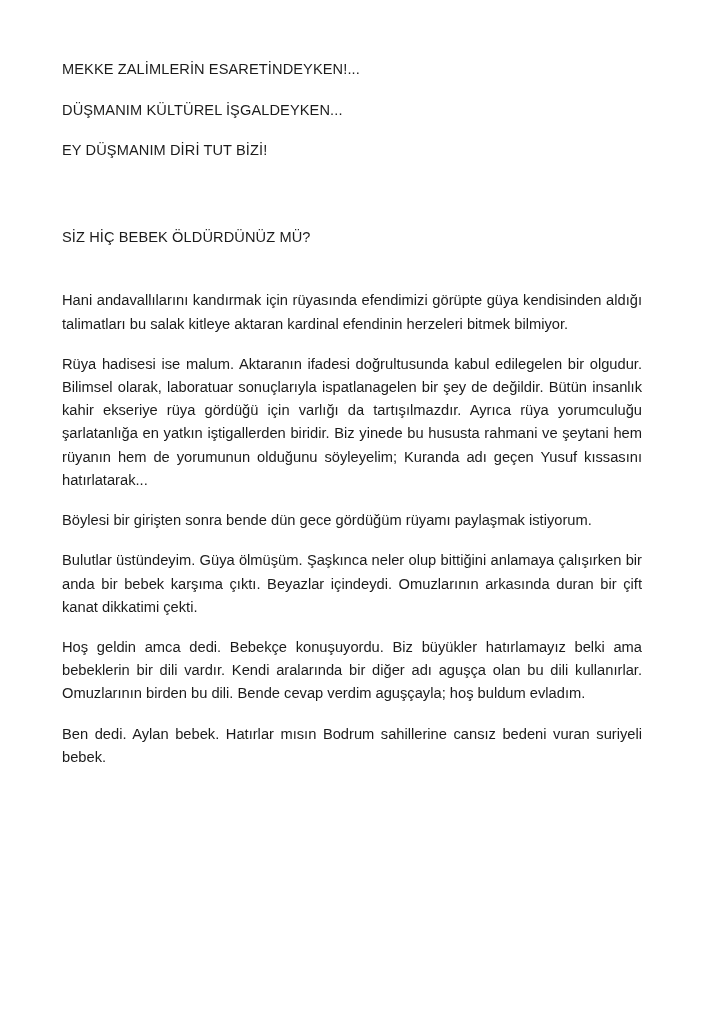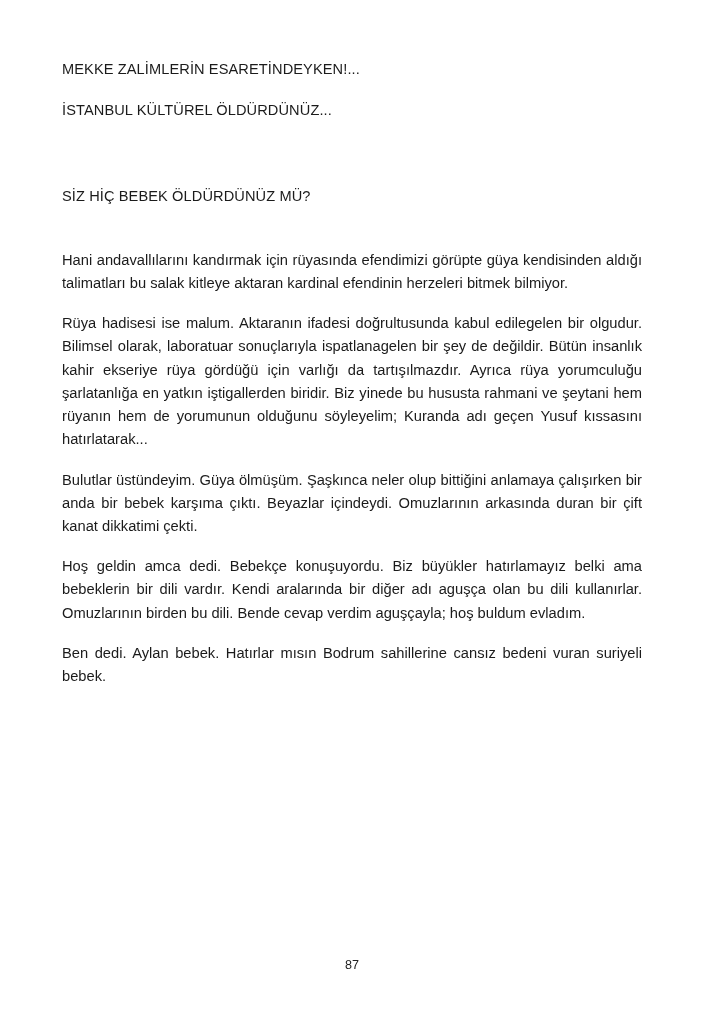--- a/index.html
+++ b/index.html
@@ -68,30 +68,31 @@
     color: #222222;
   }
 </style>
 </head>
 <body>
 
 <div class="page">
 
   <div class="heading-block">
     <div class="heading-line">MEKKE ZALİMLERİN ESARETİNDEYKEN!...</div>
-    <div class="heading-line">İSTANBUL KÜLTÜREL ÖLDÜRDÜNÜZ...</div>
+    <div class="heading-line">DÜŞMANIM KÜLTÜREL İŞGALDEYKEN...</div>
+    <div class="heading-line">EY DÜŞMANIM DİRİ TUT BİZİ!</div>
   </div>
 
   <div class="heading-gap"></div>
 
   <div class="question-line">SİZ HİÇ BEBEK ÖLDÜRDÜNÜZ MÜ?</div>
 
   <div class="body-block">
     <p class="para">Hani andavallılarını kandırmak için rüyasında efendimizi görüpte güya kendisinden aldığı talimatları bu salak kitleye aktaran kardinal efendinin herzeleri bitmek bilmiyor.</p>
     <p class="para">Rüya hadisesi ise malum. Aktaranın ifadesi doğrultusunda kabul edilegelen bir olgudur. Bilimsel olarak, laboratuar sonuçlarıyla ispatlanagelen bir şey de değildir. Bütün insanlık kahir ekseriye rüya gördüğü için varlığı da tartışılmazdır. Ayrıca rüya yorumculuğu şarlatanlığa en yatkın iştigallerden biridir. Biz yinede bu hususta rahmani ve şeytani hem rüyanın hem de yorumunun olduğunu söyleyelim; Kuranda adı geçen Yusuf kıssasını hatırlatarak...</p>
+    <p class="para">Böylesi bir girişten sonra bende dün gece gördüğüm rüyamı paylaşmak istiyorum.</p>
     <p class="para">Bulutlar üstündeyim. Güya ölmüşüm. Şaşkınca neler olup bittiğini anlamaya çalışırken bir anda bir bebek karşıma çıktı. Beyazlar içindeydi. Omuzlarının arkasında duran bir çift kanat dikkatimi çekti.</p>
     <p class="para">Hoş geldin amca dedi. Bebekçe konuşuyordu. Biz büyükler hatırlamayız belki ama bebeklerin bir dili vardır. Kendi aralarında bir diğer adı aguşça olan bu dili kullanırlar. Omuzlarının birden bu dili. Bende cevap verdim aguşçayla; hoş buldum evladım.</p>
     <p class="para">Ben dedi. Aylan bebek. Hatırlar mısın Bodrum sahillerine cansız bedeni vuran suriyeli bebek.</p>
   </div>
 
-  <div class="folio">87</div>
 
 </div>
 
 </body></html>

